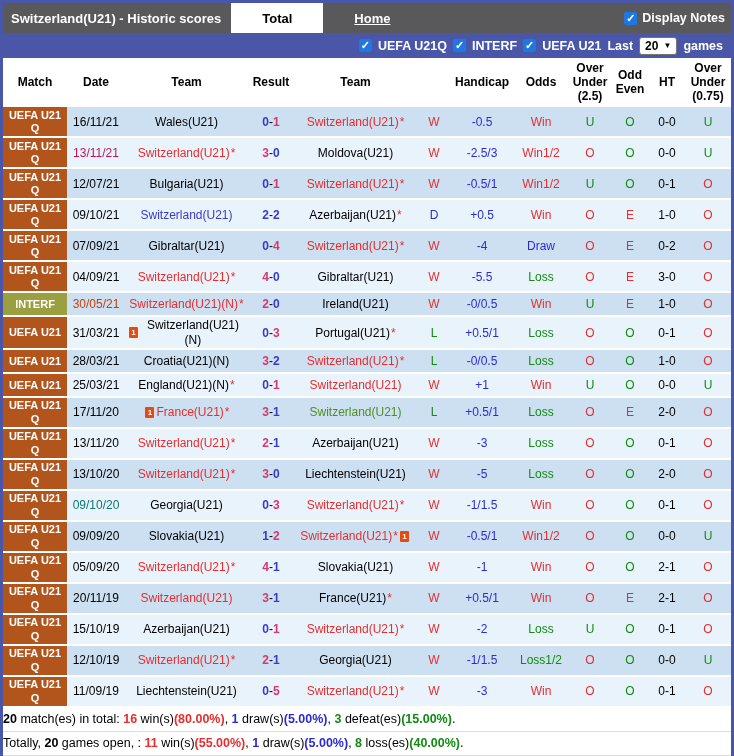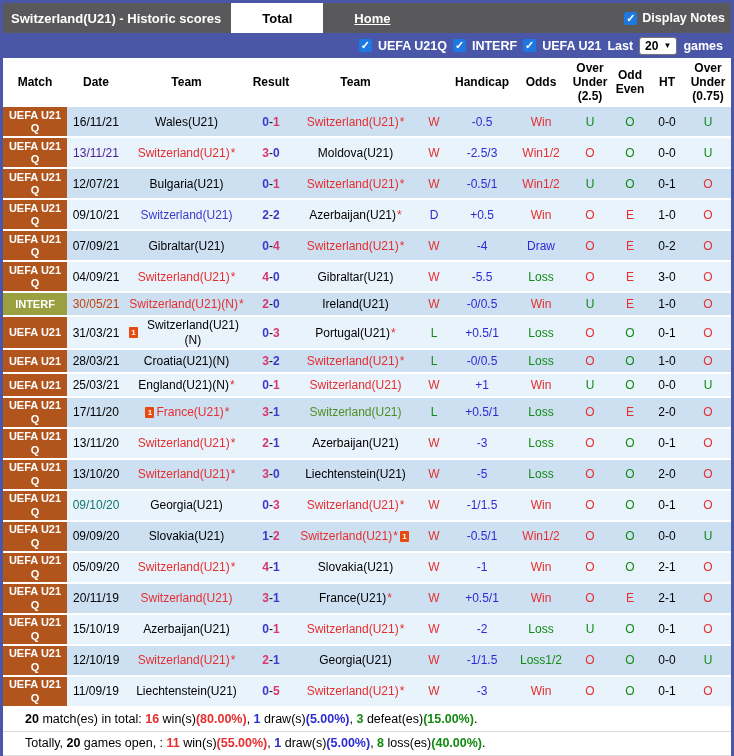--- a/index.html
+++ b/index.html
@@ -32,21 +32,21 @@
   .row.tall .td { min-height:29px; }
   .row.short .td { min-height:22px; }
   .league { font-size:11px; font-weight:bold; color:#fff; text-align:center; line-height:1.2; padding:1px 2px; }
   .league.uefa { background:#b2551d; }
   .league.interf { background:#9aa03f; }
   .star { color:#e62e2e; margin-left:1px; }
   .badge { display:inline-block; width:9px; height:11px; background:#e8490f; color:#fff; font-size:8px; font-weight:bold; line-height:11px; text-align:center; border-radius:1px; margin:0 2px; }
 
   
   .footer { background:#fff; }
-  .fline { font-size:12.5px; color:#000; padding:3px 22px; line-height:1.35; border-bottom:1px solid #dcdcdc; }
+  .fline { font-size:12.5px; color:#000; padding:3px 0; line-height:1.35; border-bottom:1px solid #dcdcdc; }
   .fline:last-child { border-bottom:none; }
 </style>
 </head>
 <body>
 
 <div class="page">
 
   <div class="titlebar">
     <span class="title">Switzerland(U21) - Historic scores</span>
     <span class="tab active">Total</span>
@@ -129,21 +129,21 @@
         <div class="td" style="color: rgb(230, 46, 46);">W</div>
         <div class="td" style="color: rgb(43, 43, 213);">-0.5</div>
         <div class="td" style="color: rgb(230, 46, 46);">Win</div>
         <div class="td" style="color: rgb(18, 138, 18);">U</div>
         <div class="td" style="color: rgb(18, 138, 18);">O</div>
         <div class="td" style="color: rgb(0, 0, 0);">0-0</div>
         <div class="td" style="color: rgb(18, 138, 18);">U</div>
       </div>
       <div class="grid row alt1 tall">
         <div class="td league uefa">UEFA U21 Q</div>
-        <div class="td" style="color: #4c1d95;">13/11/21</div>
+        <div class="td" style="color: #be185d;">13/11/21</div>
         <div class="td">
           <span style="color: rgb(230, 46, 46);">Switzerland(U21)</span>
           <span class="star">*</span>
         </div>
         <div class="td">
           <span style="color: rgb(216, 55, 109); font-weight: bold;">3</span>
           <span>-</span>
           <span style="color: rgb(58, 58, 200); font-weight: bold;">0</span>
         </div>
         <div class="td">

